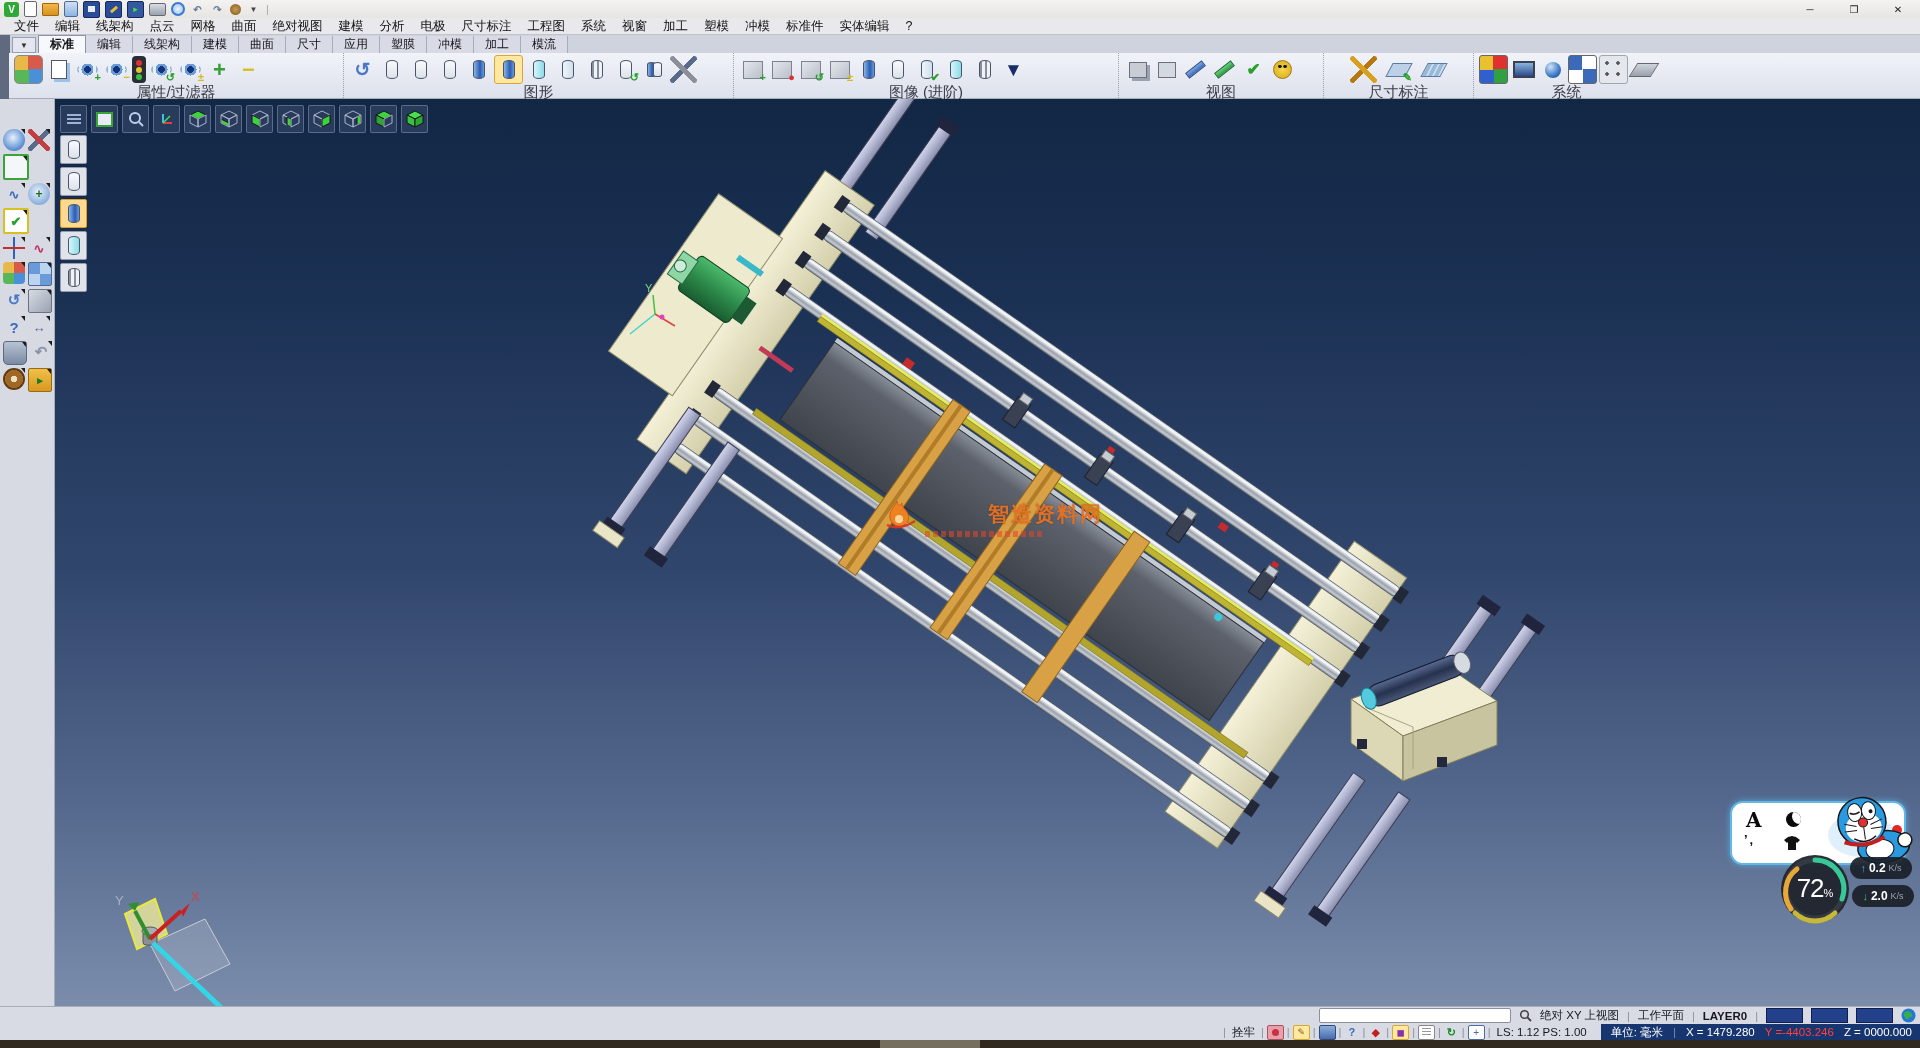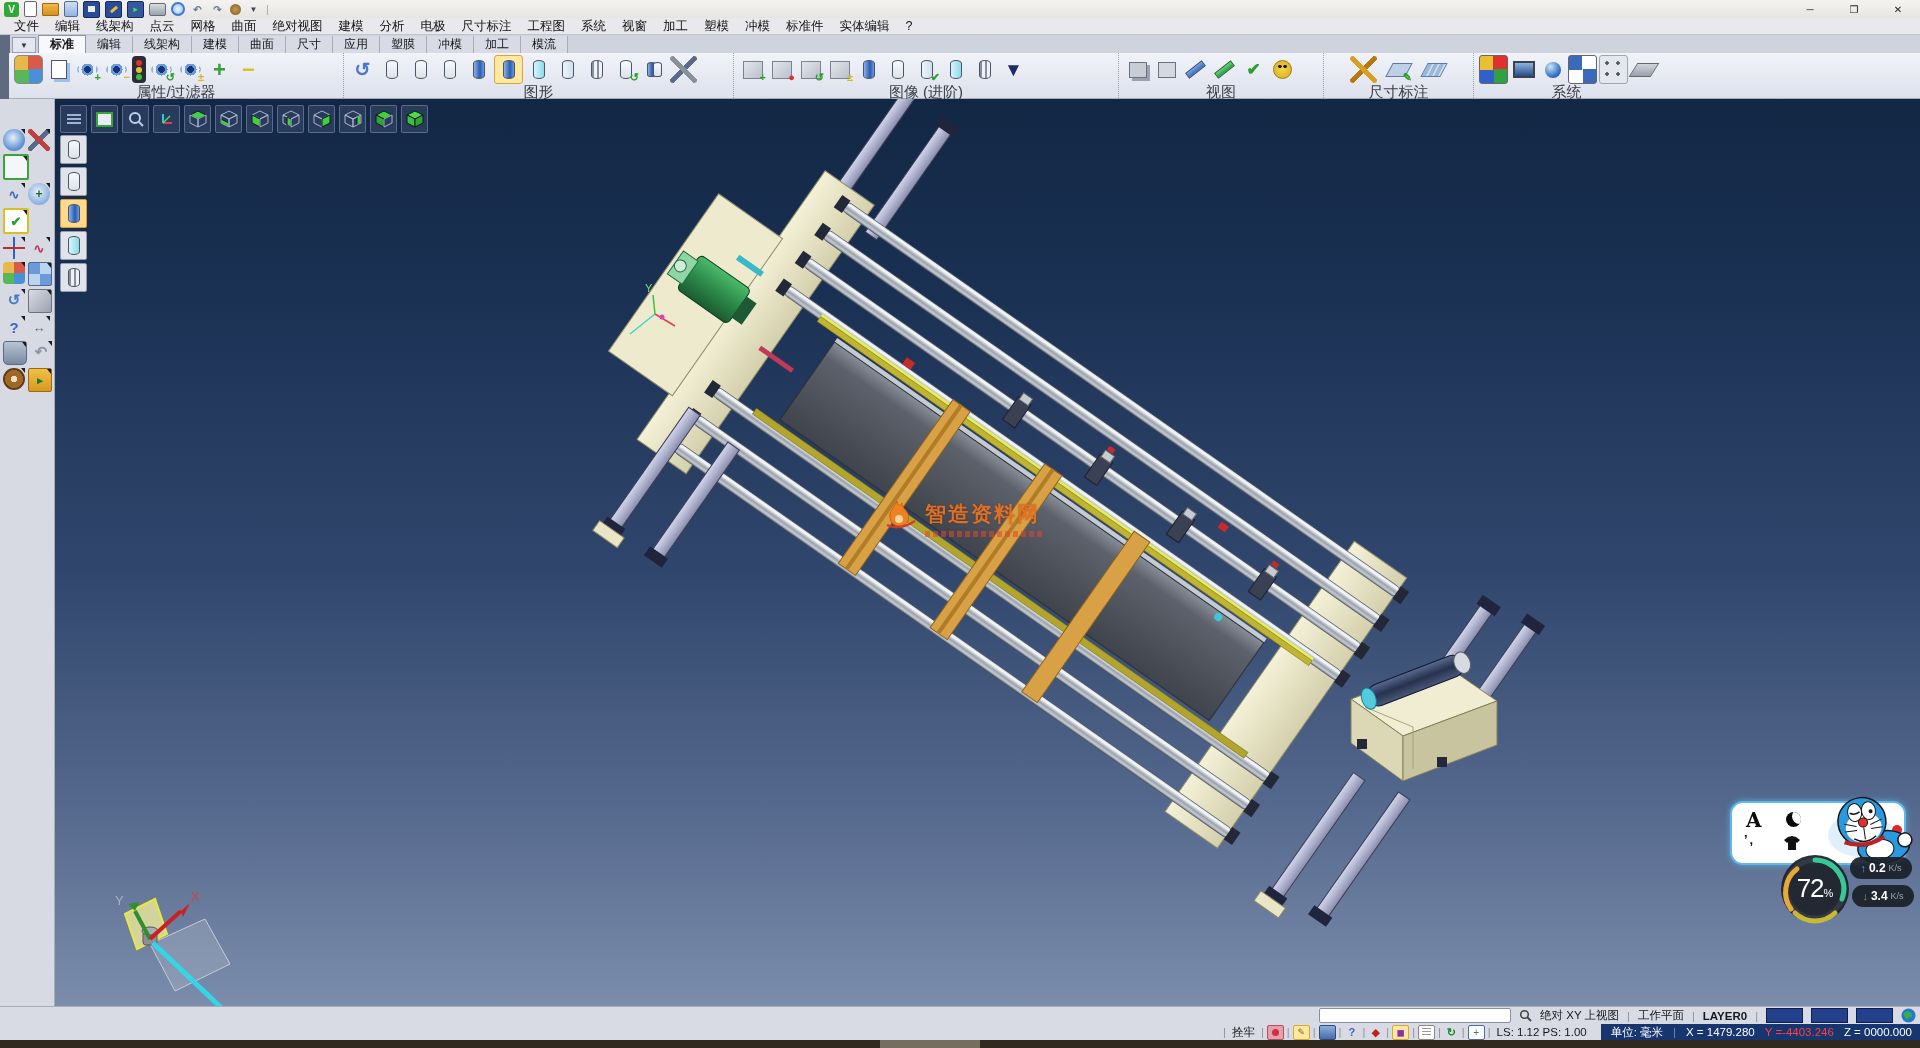--- a/index.html
+++ b/index.html
@@ -47,21 +47,21 @@
 .viewport{position:absolute;top:0;left:55px;width:1865px;height:907px;background:linear-gradient(180deg,#122744 0%,#1b3154 22%,#31466c 52%,#55698e 78%,#7b8dab 100%);overflow:hidden;}
 
 .vptb{position:absolute;top:6px;left:5px;display:flex;gap:4px;}
 .vbtn{width:25px;height:26px;background:rgba(96,112,150,.28);border:1px solid rgba(165,180,210,.4);border-radius:2px;display:flex;align-items:center;justify-content:center;}
 
 .cylstrip{position:absolute;top:36px;left:5px;display:flex;flex-direction:column;gap:3px;}
 .cbtn{width:25px;height:27px;background:#e0e3ea;border:1px solid #959bac;border-radius:2px;display:flex;align-items:center;justify-content:center;}
 .cbtn.on{background:#ffd98e;border-color:#dc9e2e;}
 
 .watermark{position:absolute;left:828px;top:400px;width:220px;opacity:.96;}
-.wm-row{display:flex;align-items:center;gap:6px;}
+.wm-row{display:flex;align-items:center;gap:6px;justify-content:space-between;}
 .wm-title{font-size:21px;font-weight:bold;color:#e87020;letter-spacing:2px;text-shadow:0 0 2px rgba(0,0,0,.3);}
 .wm-sub{margin:2px 0 0 42px;width:118px;height:6px;background:repeating-linear-gradient(90deg,rgba(225,70,45,.6) 0 5px,transparent 5px 8px);}
 
 .widget{position:absolute;left:1672px;top:694px;width:193px;height:140px;}
 .ime-card{position:absolute;left:3px;top:8px;width:172px;height:60px;background:#fff;border:2px solid #62b8e6;border-radius:13px;box-shadow:0 0 6px rgba(90,180,230,.8);}
 .ime-grid{position:absolute;left:12px;top:5px;width:70px;height:48px;}
 .ime-a{position:absolute;left:2px;top:0px;font-size:20px;font-weight:bold;color:#0a0a0a;font-family:"DejaVu Serif",serif;}
 .moon{position:absolute;left:42px;top:4px;width:15px;height:15px;border-radius:50%;background:#0a0a0a;overflow:hidden;}
 .moon:after{content:'';position:absolute;left:6px;top:-3px;width:15px;height:15px;border-radius:50%;background:#fff;}
 .ime-q{position:absolute;left:0px;top:24px;font-size:13px;font-weight:bold;color:#0a0a0a;letter-spacing:2px;}
@@ -679,21 +679,21 @@
             <span style="font-size:26px;letter-spacing:-1px;">72</span><span style="font-size:11px;">%</span>
           </div>
         </div>
         <div class="pill" style="left:123px;top:64px;">
           <span class="arrow" style="color:#4a9fe0;">↑</span>
           <span class="num">0.2</span>
           <span class="unit">K/s</span>
         </div>
         <div class="pill" style="left:125px;top:92px;">
           <span class="arrow" style="color:#3fba6c;">↓</span>
-          <span class="num">3.4</span>
+          <span class="num">2.0</span>
           <span class="unit">K/s</span>
         </div>
       </div>
 
     </div>
   </div>
 
   <div class="statusA">
     <span class="searchbox"></span>
     <svg width="13" height="13">

